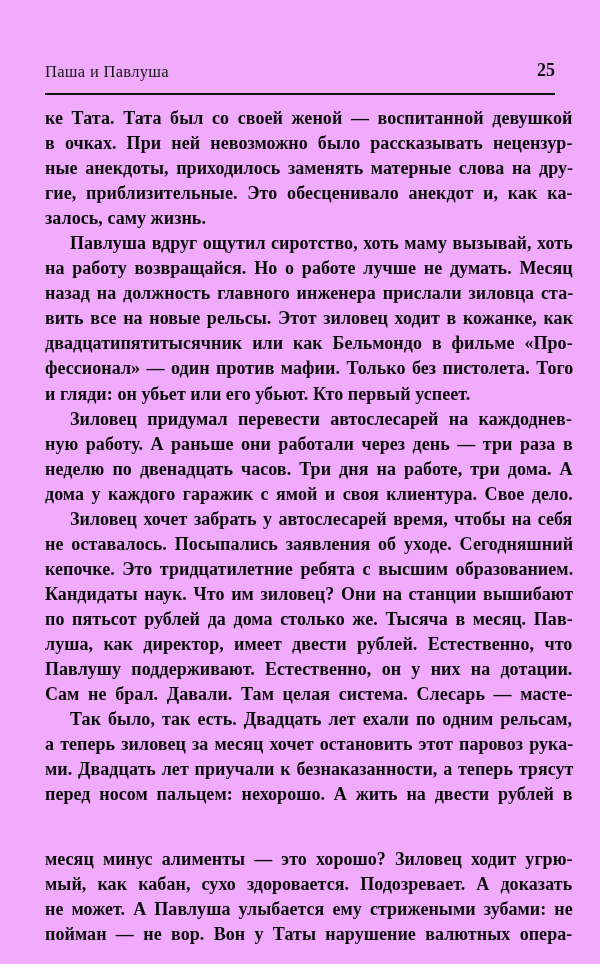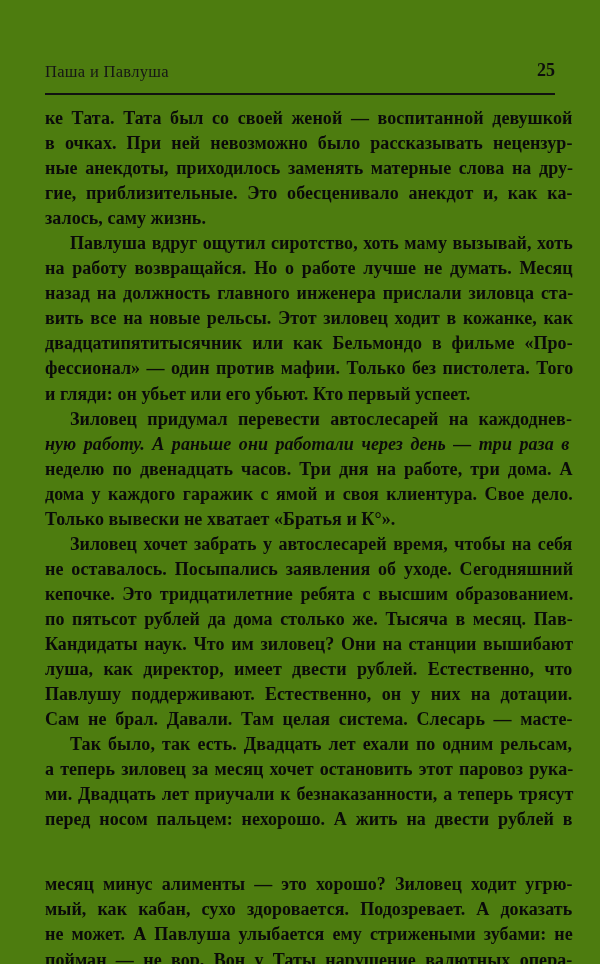--- a/index.html
+++ b/index.html
@@ -14,21 +14,21 @@
     color: #000000;
     overflow: hidden;
     position: relative;
   }
 
   .page {
     position: absolute;
     left: 0; top: 0;
     width: 600px;
     height: 964px;
-    background: #4d7c0f;
+    background: #f0abfc;
   }
 
   
   .running-head {
     position: absolute;
     left: 45px;
     top: 62px;
     width: 510px;
     height: 28px;
   }
@@ -115,31 +115,30 @@
         <span class="ln indent" style="white-space: pre; display: block; word-spacing: 0.96875px;">Павлуша вдруг ощутил сиротство, хоть маму вызывай, хоть</span>
         <span class="ln" style="white-space: pre; display: block; word-spacing: 3.21528px;">на работу возвращайся. Но о работе лучше не думать. Месяц</span>
         <span class="ln" style="white-space: pre; display: block; word-spacing: 2.29464px;">назад на должность главного инженера прислали зиловца ста-</span>
         <span class="ln" style="white-space: pre; display: block; word-spacing: 2.07344px;">вить все на новые рельсы. Этот зиловец ходит в кожанке, как</span>
         <span class="ln" style="white-space: pre; display: block; word-spacing: 5.33854px;">двадцатипятитысячник или как Бельмондо в фильме «Про-</span>
         <span class="ln" style="white-space: pre; display: block; word-spacing: 1.89062px;">фессионал» — один против мафии. Только без пистолета. Того</span>
         <span class="ln last">и гляди: он убьет или его убьют. Кто первый успеет.</span>
       </p>
       <p class="para">
         <span class="ln indent" style="white-space: pre; display: block; word-spacing: 5.725px;">Зиловец придумал перевести автослесарей на каждоднев-</span>
-        <span class="ln" style="white-space: pre; display: block; word-spacing: 2.95739px; font-style: italic;">ную работу. А раньше они работали через день — три раза в</span>
+        <span class="ln" style="white-space: pre; display: block; word-spacing: 2.95739px;">ную работу. А раньше они работали через день — три раза в</span>
         <span class="ln" style="white-space: pre; display: block; word-spacing: 3.47656px;">неделю по двенадцать часов. Три дня на работе, три дома. А</span>
         <span class="ln" style="white-space: pre; display: block; word-spacing: 2.89531px;">дома у каждого гаражик с ямой и своя клиентура. Свое дело.</span>
-        <span class="ln last">Только вывески не хватает «Братья и К°».</span>
       </p>
       <p class="para">
         <span class="ln indent" style="white-space: pre; display: block; word-spacing: 1.91602px;">Зиловец хочет забрать у автослесарей время, чтобы на себя</span>
         <span class="ln" style="white-space: pre; display: block; word-spacing: 3.32552px;">не оставалось. Посыпались заявления об уходе. Сегодняшний</span>
         <span class="ln" style="white-space: pre; display: block; word-spacing: 2.99479px;">кепочке. Это тридцатилетние ребята с высшим образованием.</span>
+        <span class="ln" style="white-space: pre; display: block; word-spacing: 2.10156px;">Кандидаты наук. Что им зиловец? Они на станции вышибают</span>
         <span class="ln" style="white-space: pre; display: block; word-spacing: 3.0875px;">по пятьсот рублей да дома столько же. Тысяча в месяц. Пав-</span>
-        <span class="ln" style="white-space: pre; display: block; word-spacing: 2.10156px;">Кандидаты наук. Что им зиловец? Они на станции вышибают</span>
         <span class="ln" style="white-space: pre; display: block; word-spacing: 5.78348px;">луша, как директор, имеет двести рублей. Естественно, что</span>
         <span class="ln" style="white-space: pre; display: block; word-spacing: 5.6875px;">Павлушу поддерживают. Естественно, он у них на дотации.</span>
         <span class="ln" style="white-space: pre; display: block; word-spacing: 4.08507px;">Сам не брал. Давали. Там целая система. Слесарь — масте-</span>
       </p>
       <p class="para">
         <span class="ln indent" style="white-space: pre; display: block; word-spacing: 2.42361px;">Так было, так есть. Двадцать лет ехали по одним рельсам,</span>
         <span class="ln" style="white-space: pre; display: block; word-spacing: 1.55729px;">а теперь зиловец за месяц хочет остановить этот паровоз рука-</span>
         <span class="ln" style="white-space: pre; display: block; word-spacing: 1.21875px;">ми. Двадцать лет приучали к безнаказанности, а теперь трясут</span>
         <span class="ln" style="white-space: pre; display: block; word-spacing: 4.24653px;">перед носом пальцем: нехорошо. А жить на двести рублей в</span>
         <span class="ln" style="white-space: pre; display: block; word-spacing: 4.51562px; margin-top: 40px;">месяц минус алименты — это хорошо? Зиловец ходит угрю-</span>

